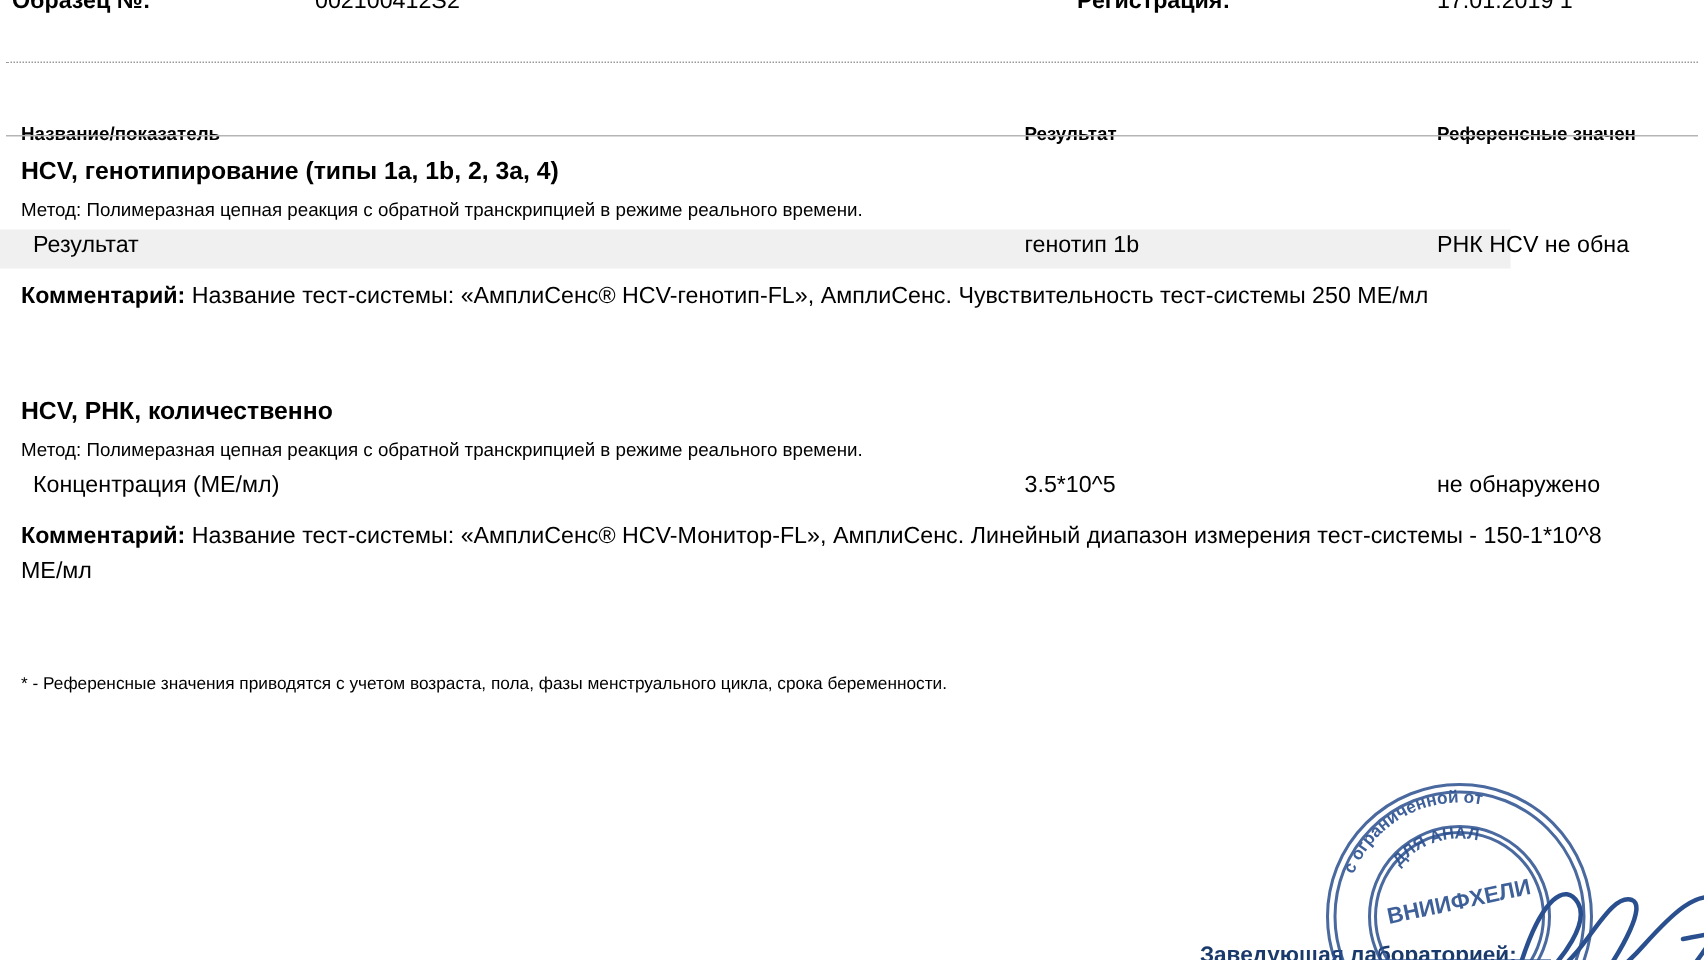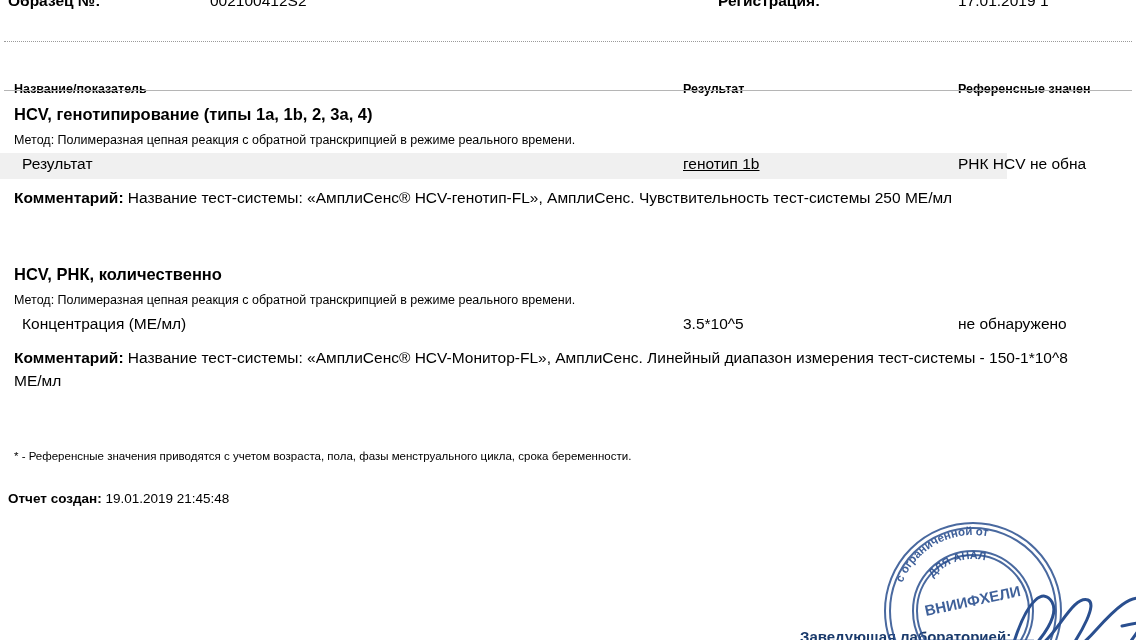--- a/index.html
+++ b/index.html
@@ -111,21 +111,21 @@
   .result-row.shaded {
     background: #f0f0f0;
   }
   .cell {
     position: absolute;
     font-size: 15.5px;
     white-space: nowrap;
     top: 2px;
   }
   .cell-name   { left: 22px; }
-  .cell-value  { left: 683px; text-decoration: underline; }
+  .cell-value  { left: 683px; }
   .cell-ref    { left: 958px; }
   .cell-value-c { left: 683px; }
 
   .comment {
     font-size: 15.5px;
     margin: 7px 14px 0 14px;
     line-height: 23px;
     width: 1060px;
   }
   .comment b { font-weight: bold; }
@@ -240,24 +240,20 @@
       <span class="cell cell-ref">не обнаружено</span>
     </div>
     <div class="comment">
       <b>Комментарий:</b>
       <span>Название тест-системы: «АмплиСенс® HCV-Монитор-FL», АмплиСенс. Линейный диапазон измерения тест-системы  - 150-1*10^8 МЕ/мл</span>
     </div>
   </div>
 
   <div class="footnote">* - Референсные значения приводятся с учетом возраста, пола, фазы менструального цикла, срока беременности.</div>
 
-  <div class="report-created">
-    <b>Отчет создан:</b>
-    <span>19.01.2019 21:45:48</span>
-  </div>
 
   <div class="sign-area">
 
     <div class="sign-label">Заведующая лабораторией:</div>
 
     <div class="stamp">
       <svg width="182" height="182" viewBox="0 0 182 182" aria-hidden="true">
         <g fill="none" stroke="#2a4f8f" stroke-width="2" opacity="0.85">
           <circle cx="91" cy="91" r="88"></circle>
           <circle cx="91" cy="91" r="83"></circle>

